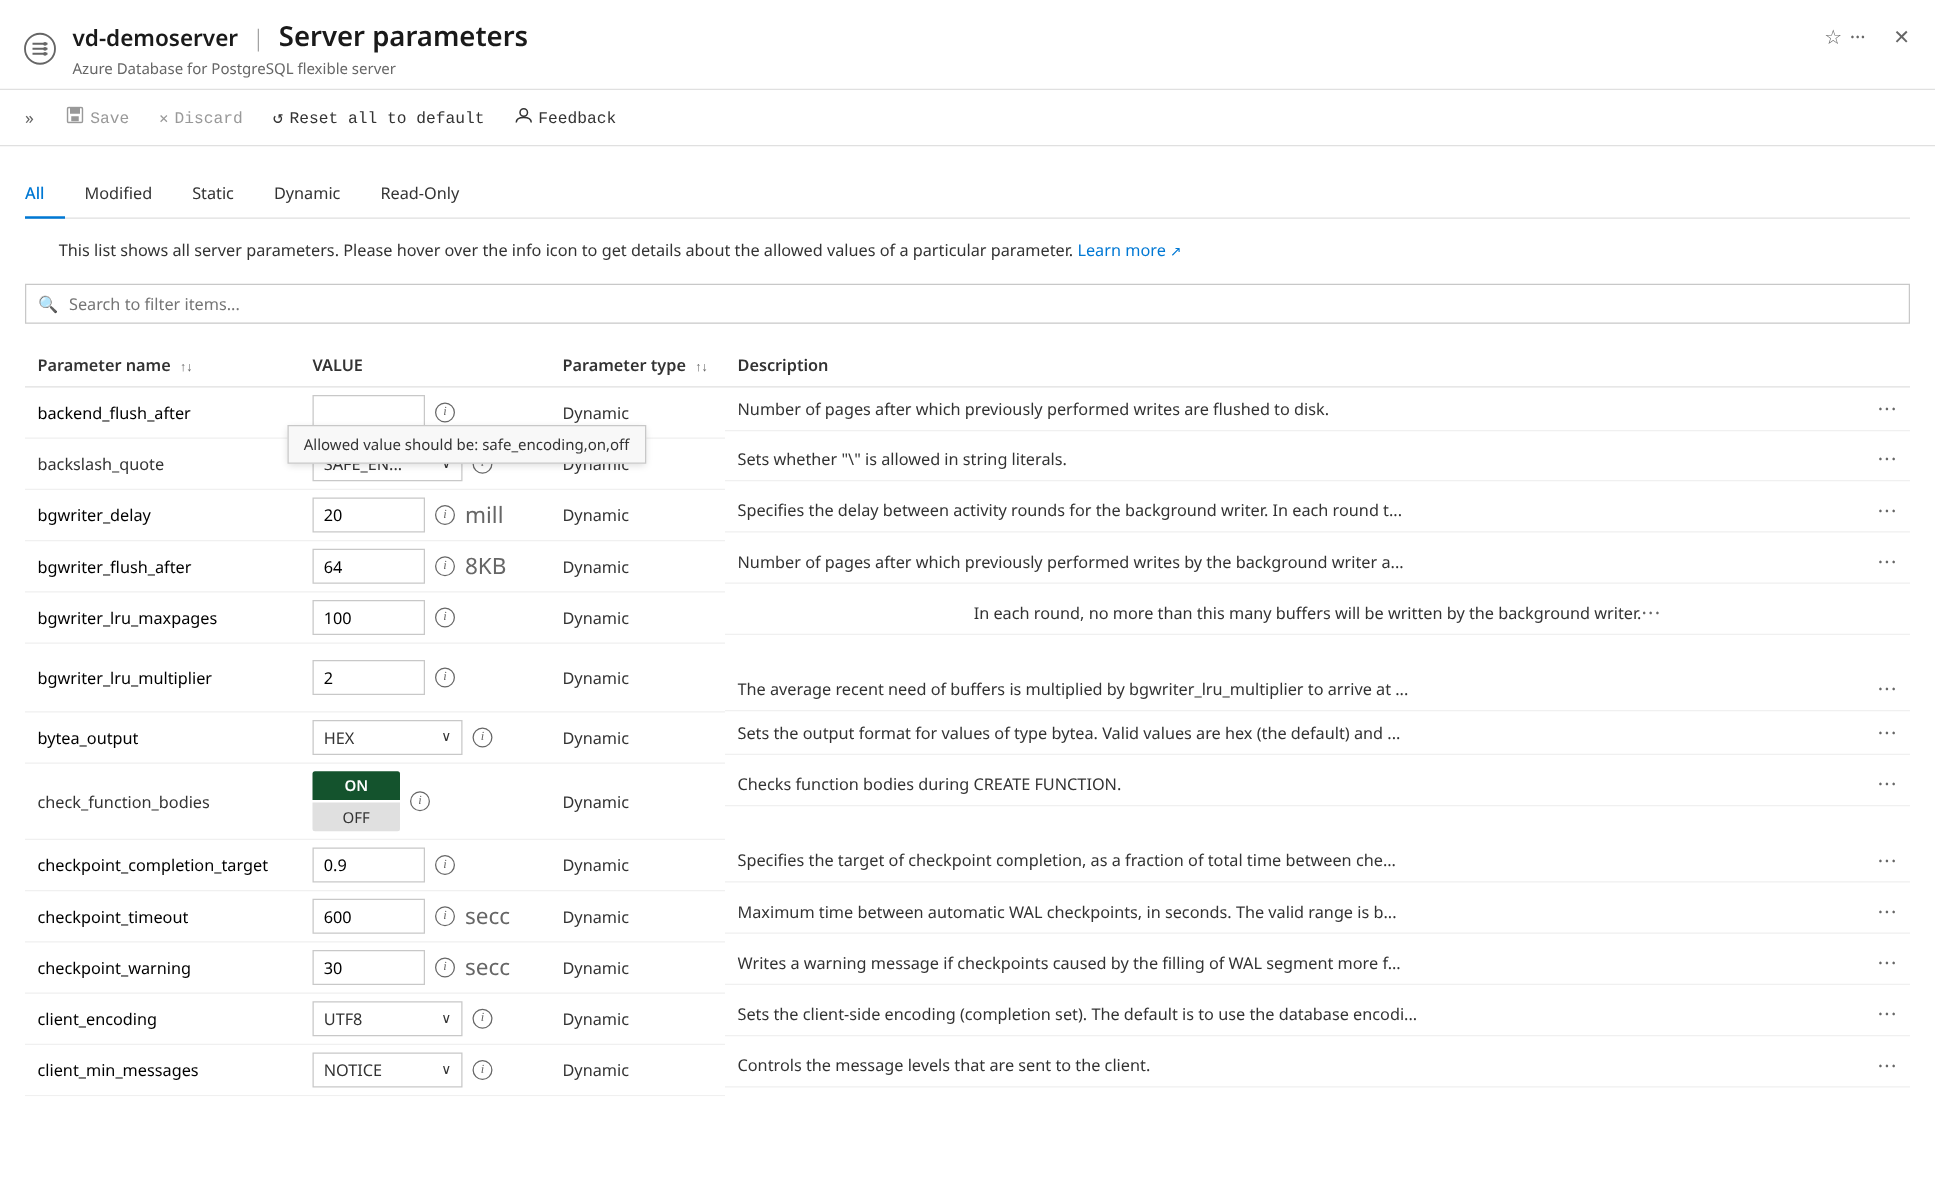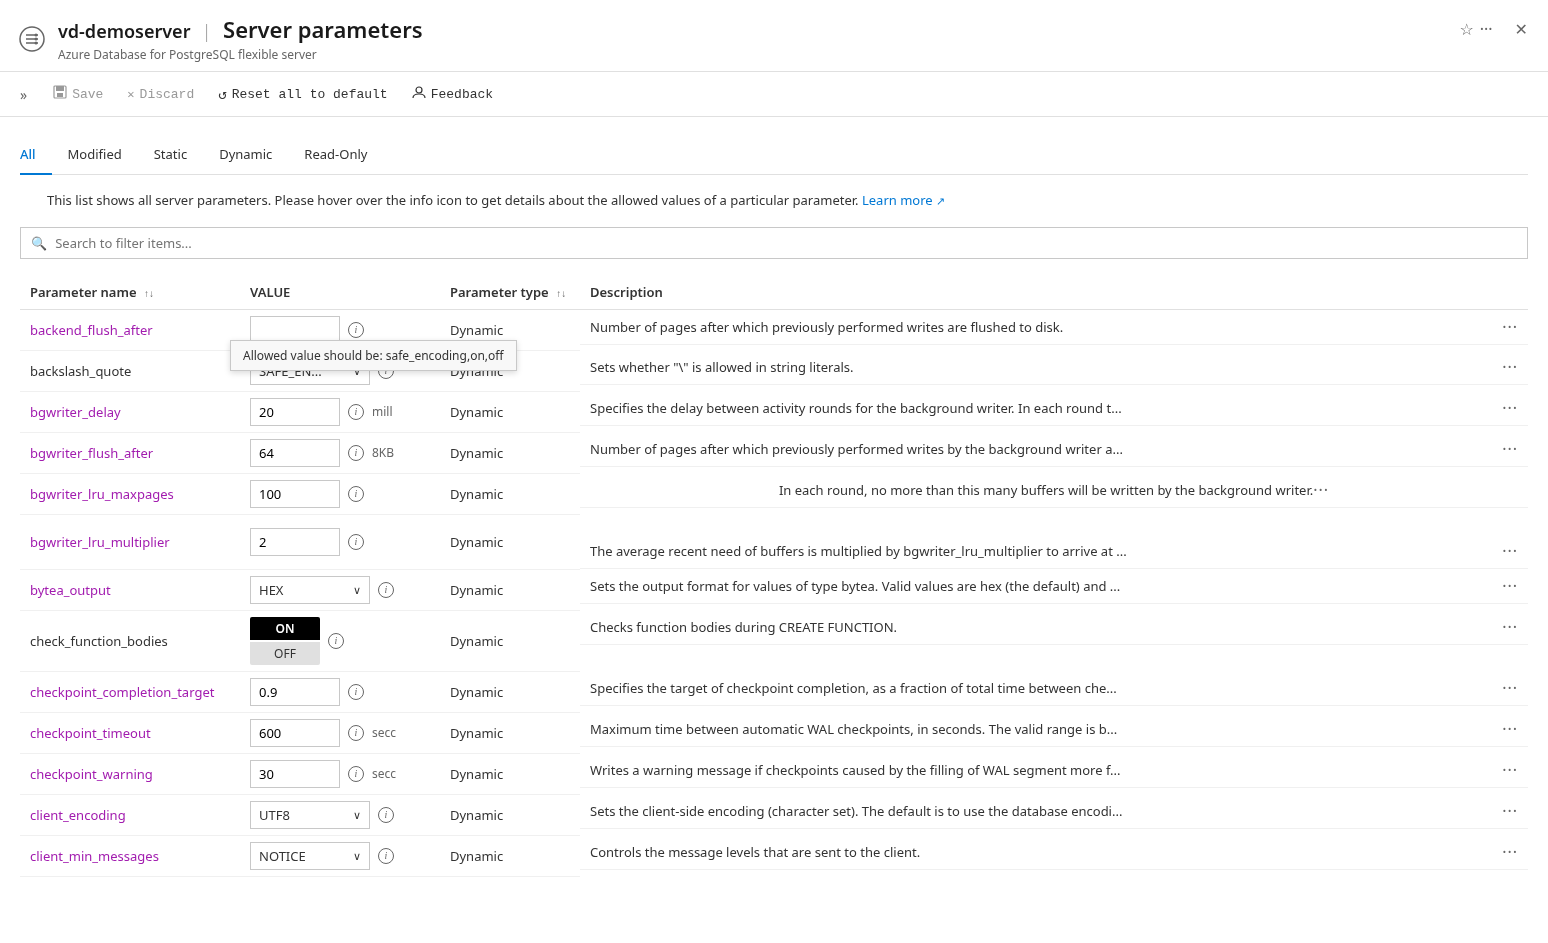--- a/index.html
+++ b/index.html
@@ -29,34 +29,34 @@
     
     .search-box { display: flex; align-items: center; border: 1px solid #c8c8c8; padding: 6px 10px; margin-bottom: 16px; gap: 8px; }
     .search-box input { border: none; outline: none; width: 100%; font-size: 13px; color: #333; font-family: inherit; }
     .search-icon-char { color: #666; font-size: 13px; }
     
     .table { width: 100%; border-collapse: collapse; }
     .table th { text-align: left; padding: 8px 10px; font-weight: 600; font-size: 13px; color: #333; border-bottom: 1px solid #e0e0e0; background: #fff; position: relative; cursor: pointer; white-space: nowrap; }
     .table th .sort-icon { font-size: 10px; margin-left: 4px; color: #666; }
     .table td { padding: 6px 10px; border-bottom: 1px solid #f0f0f0; font-size: 13px; vertical-align: middle; }
     
-    .param-link { color: #a21caf; text-decoration: none; cursor: pointer; }
+    .param-link { color: #000000; text-decoration: none; cursor: pointer; }
     
     .value-input { border: 1px solid #c8c8c8; padding: 4px 8px; width: 90px; font-size: 13px; font-family: inherit; outline: none; }
     
     .value-select { display: flex; align-items: center; border: 1px solid #c8c8c8; padding: 4px 8px; width: 120px; font-size: 13px; font-family: inherit; background: #fff; cursor: pointer; justify-content: space-between; }
     .value-select-arrow { font-size: 11px; color: #333; }
     
     .toggle-container { display: flex; flex-direction: column; align-items: center; gap: 2px; }
-    .toggle-on { background: #000000; color: #fff; padding: 3px 14px; font-size: 12px; font-weight: 600; border-radius: 2px 2px 0 0; cursor: pointer; width: 70px; text-align: center; }
+    .toggle-on { background: #14532d; color: #fff; padding: 3px 14px; font-size: 12px; font-weight: 600; border-radius: 2px 2px 0 0; cursor: pointer; width: 70px; text-align: center; }
     .toggle-off { background: #e0e0e0; color: #333; padding: 3px 14px; font-size: 12px; border-radius: 0 0 2px 2px; cursor: pointer; width: 70px; text-align: center; }
     
     .info-icon { display: inline-flex; align-items: center; justify-content: center; width: 16px; height: 16px; border: 1px solid #666; border-radius: 50%; font-size: 10px; color: #666; cursor: pointer; font-style: italic; font-family: serif; margin: 0 4px; }
     
-    .unit-text { color: #666; font-size: 12px; }
+    .unit-text { color: #666; font-size: 18px; }
     
     .desc-text { color: #333; font-size: 13px; overflow: hidden; text-overflow: ellipsis; white-space: nowrap; max-width: 580px; }
     
     .more-btn { color: #666; cursor: pointer; font-size: 16px; letter-spacing: 1px; }
     
     .value-cell { display: flex; align-items: center; gap: 4px; }
     .tooltip-box { position: absolute; top: 30px; left: -10px; background: #f8f8f8; border: 1px solid #c8c8c8; padding: 6px 12px; font-size: 12px; white-space: nowrap; z-index: 100; box-shadow: 0 2px 6px rgba(0,0,0,0.15); }
     
     .star-icon { font-size: 16px; color: #666; cursor: pointer; }
     .ellipsis-icon { font-size: 16px; color: #666; cursor: pointer; }
@@ -341,21 +341,21 @@
             <div class="value-cell">
               <div class="value-select">
                 <span>UTF8</span>
                 <span class="value-select-arrow">∨</span>
               </div>
               <span class="info-icon">i</span>
             </div>
           </td>
           <td>Dynamic</td>
           <td style="display: flex; align-items: center; justify-content: space-between;">
-            <span class="desc-text">Sets the client-side encoding (character set). The default is to use the database encodi...</span>
+            <span class="desc-text">Sets the client-side encoding (completion set). The default is to use the database encodi...</span>
             <span class="more-btn">···</span>
           </td>
         </tr>
         <tr>
           <td><a href="#" class="param-link">client_min_messages</a></td>
           <td>
             <div class="value-cell">
               <div class="value-select">
                 <span>NOTICE</span>
                 <span class="value-select-arrow">∨</span>

